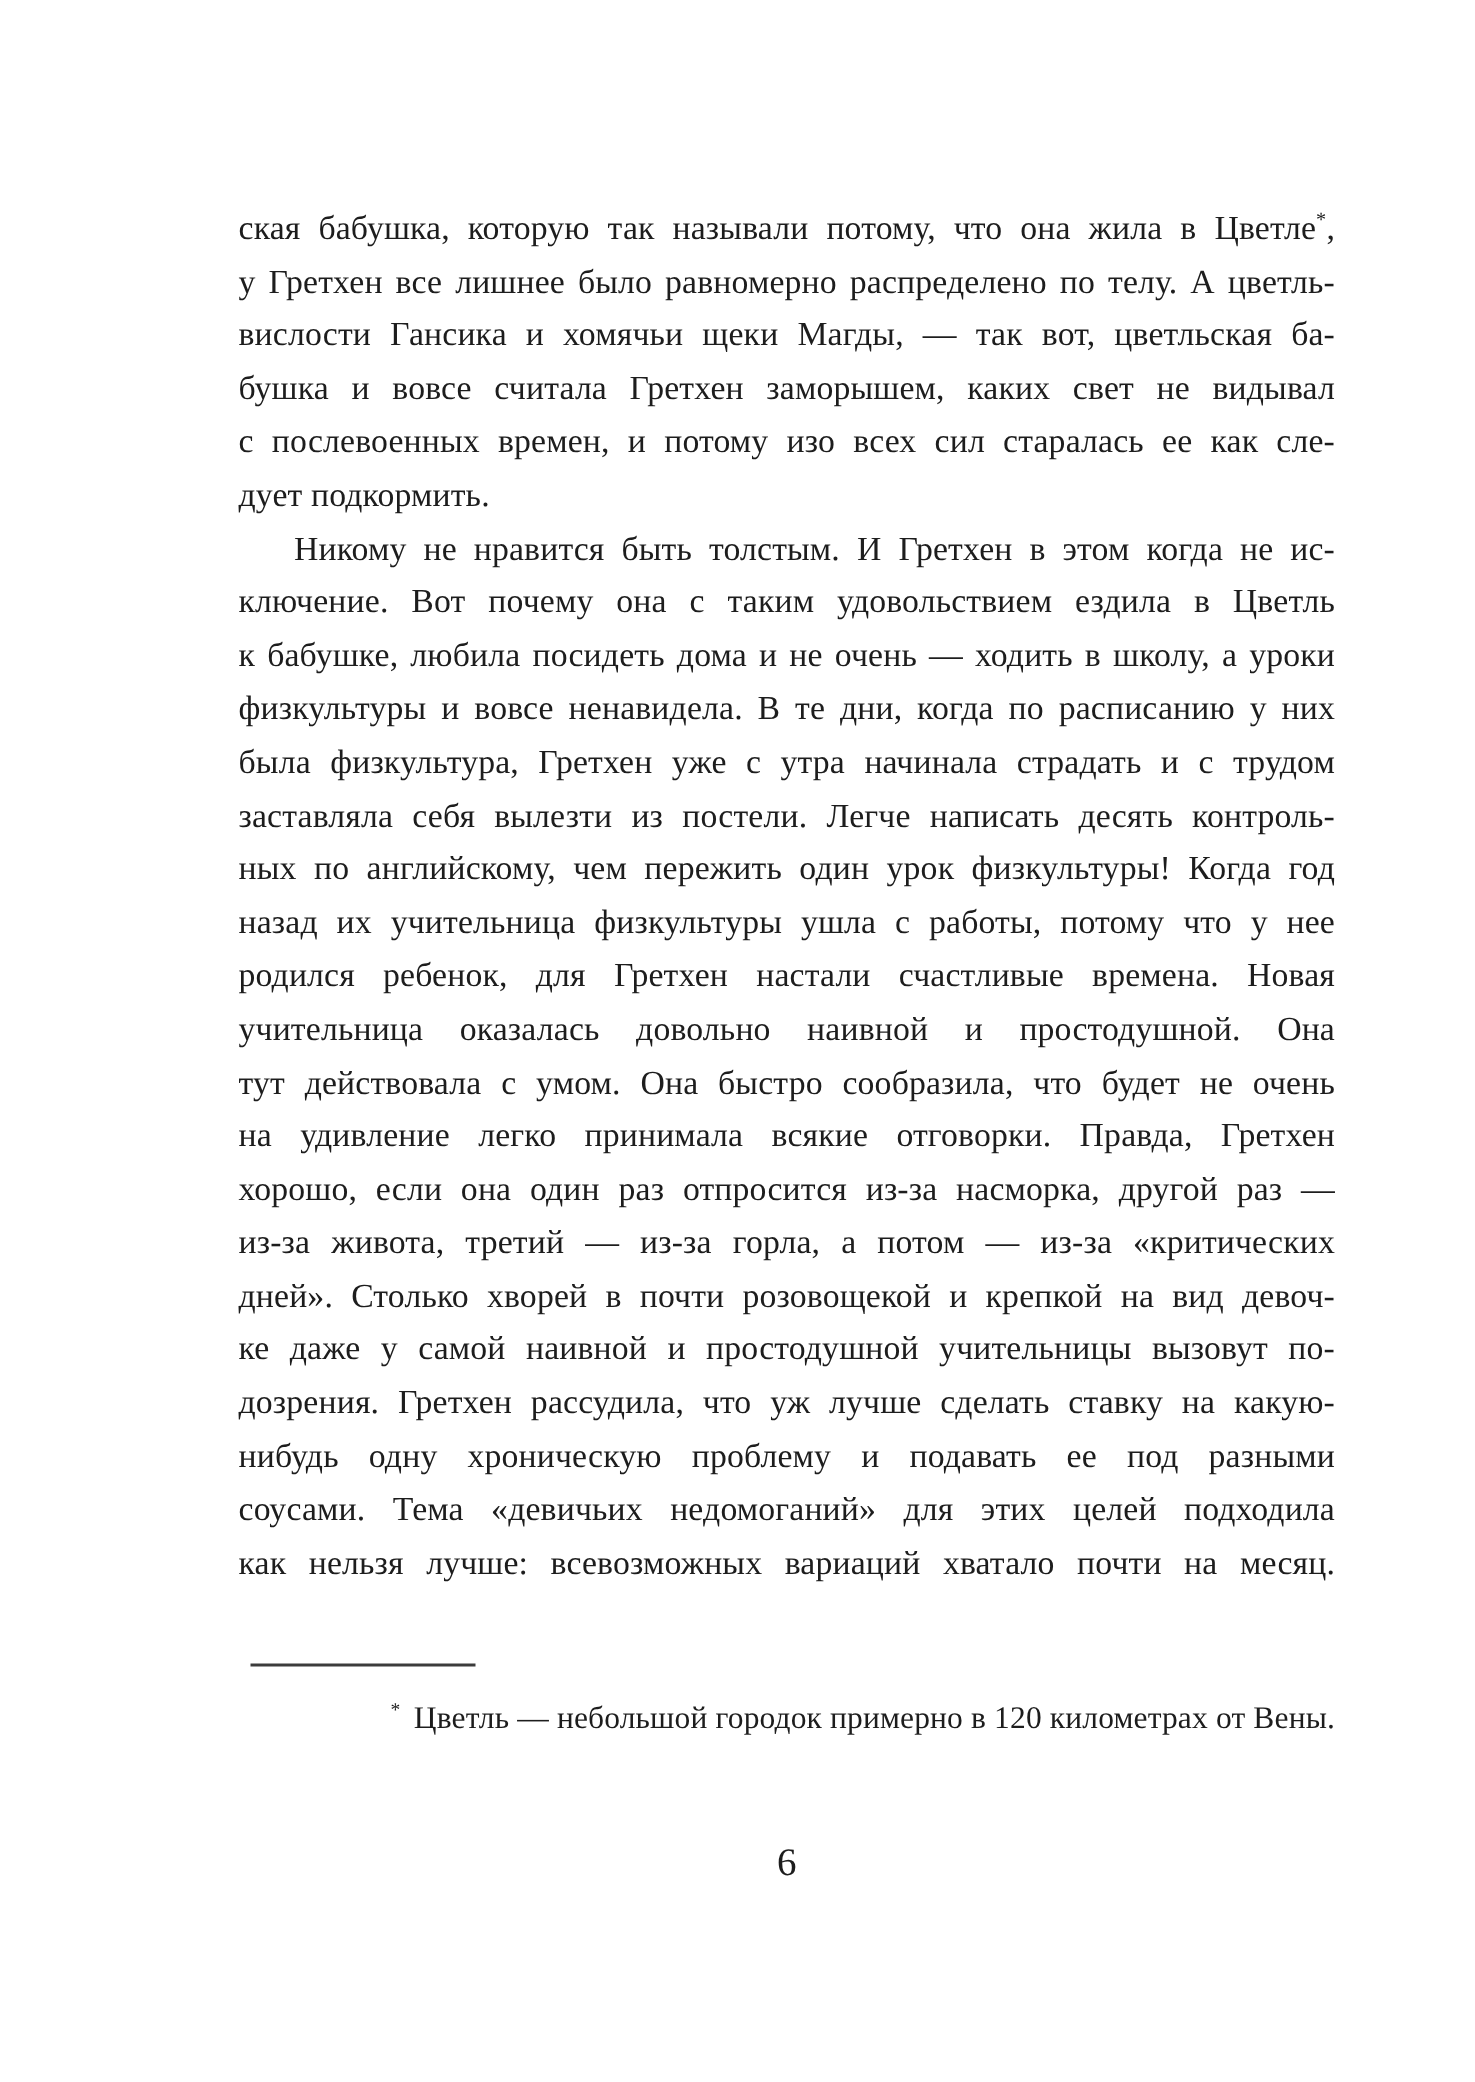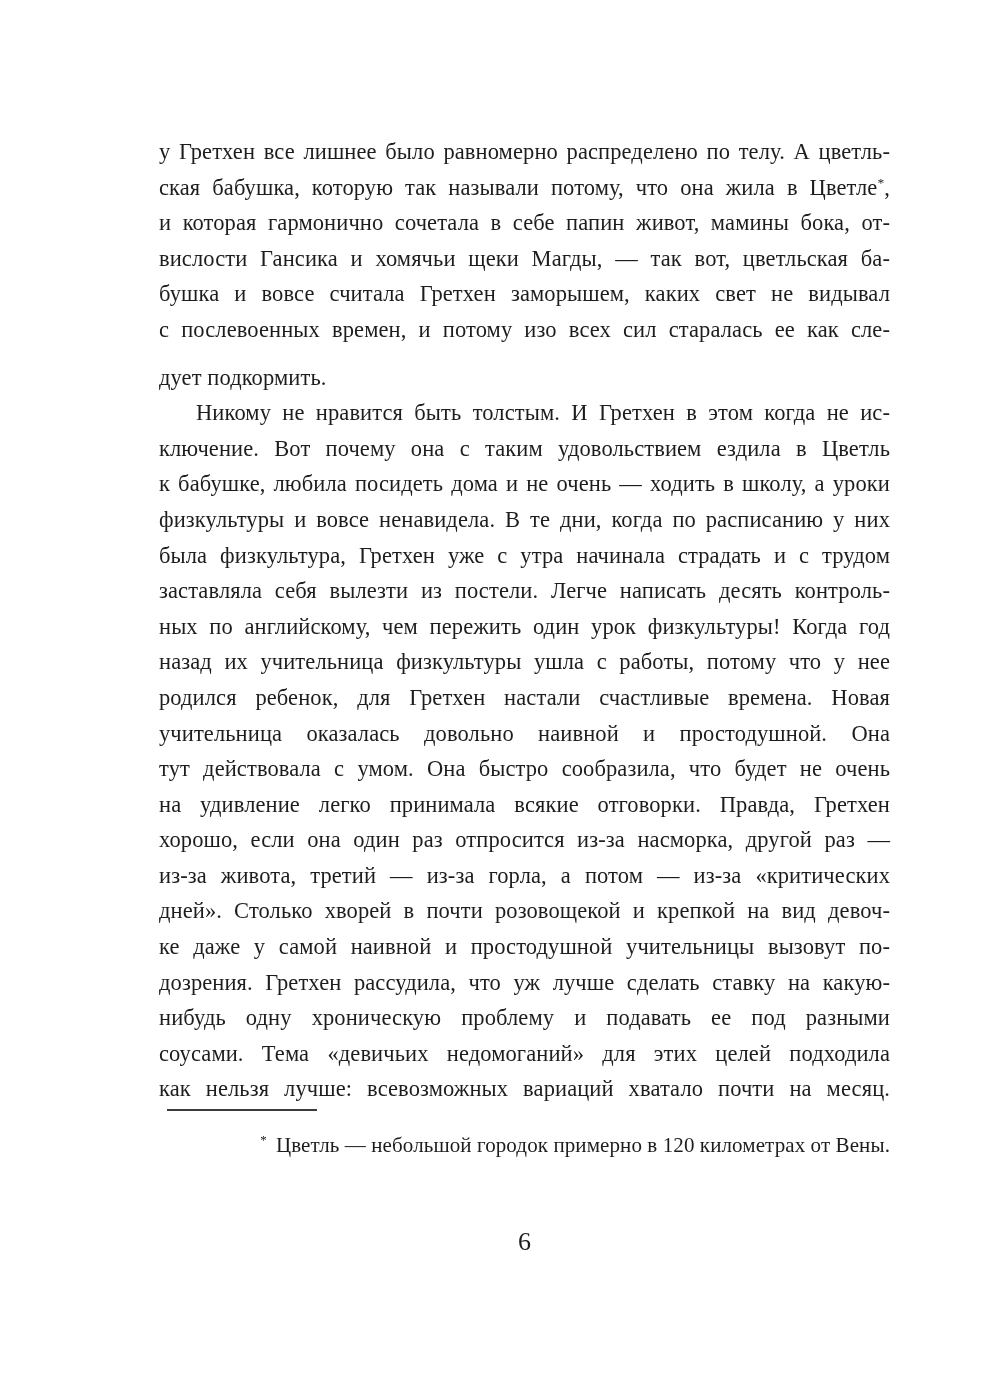--- a/index.html
+++ b/index.html
@@ -34,21 +34,20 @@
     font-size: 22.5px;
     line-height: 35.6px;
     height: 35.6px;
     text-align: justify;
     text-align-last: justify;
     letter-spacing: 0.1px;
   }
   .line.no-justify {
     text-align: left;
     text-align-last: left;
-    margin-top: 12px;
   }
   .line.indent {
     text-indent: 37px;
   }
   .line sup {
     font-size: 0.60em;
     line-height: 0;
     vertical-align: super;
   }
   .footnote-rule {
@@ -89,23 +88,22 @@
     line-height: 32px;
   }
 </style>
 </head>
 <body>
 
 <div class="page">
 
   <main class="text-block" id="text-block">
       <div class="paragraph">
+        <div class="line"><span>ская бабушка, которую так называли потому, что она жила в Цветле</span><sup>*</sup><span>,</span></div>
         <div class="line">у Гретхен все лишнее было равномерно распределено по телу. А цветль-</div>
-        <div class="line"><span>ская бабушка, которую так называли потому, что она жила в Цветле</span><sup>*</sup><span>,</span></div>
-        <div class="line">и которая гармонично сочетала в себе папин живот, мамины бока, от-</div>
         <div class="line">вислости Гансика и хомячьи щеки Магды, — так вот, цветльская ба-</div>
         <div class="line">бушка и вовсе считала Гретхен заморышем, каких свет не видывал</div>
         <div class="line">с послевоенных времен, и потому изо всех сил старалась ее как сле-</div>
         <div class="line no-justify">дует подкормить.</div>
       </div>
       <div class="paragraph">
         <div class="line indent">Никому не нравится быть толстым. И Гретхен в этом когда не ис-</div>
         <div class="line">ключение. Вот почему она с таким удовольствием ездила в Цветль</div>
         <div class="line">к бабушке, любила посидеть дома и не очень — ходить в школу, а уроки</div>
         <div class="line">физкультуры и вовсе ненавидела. В те дни, когда по расписанию у них</div>

